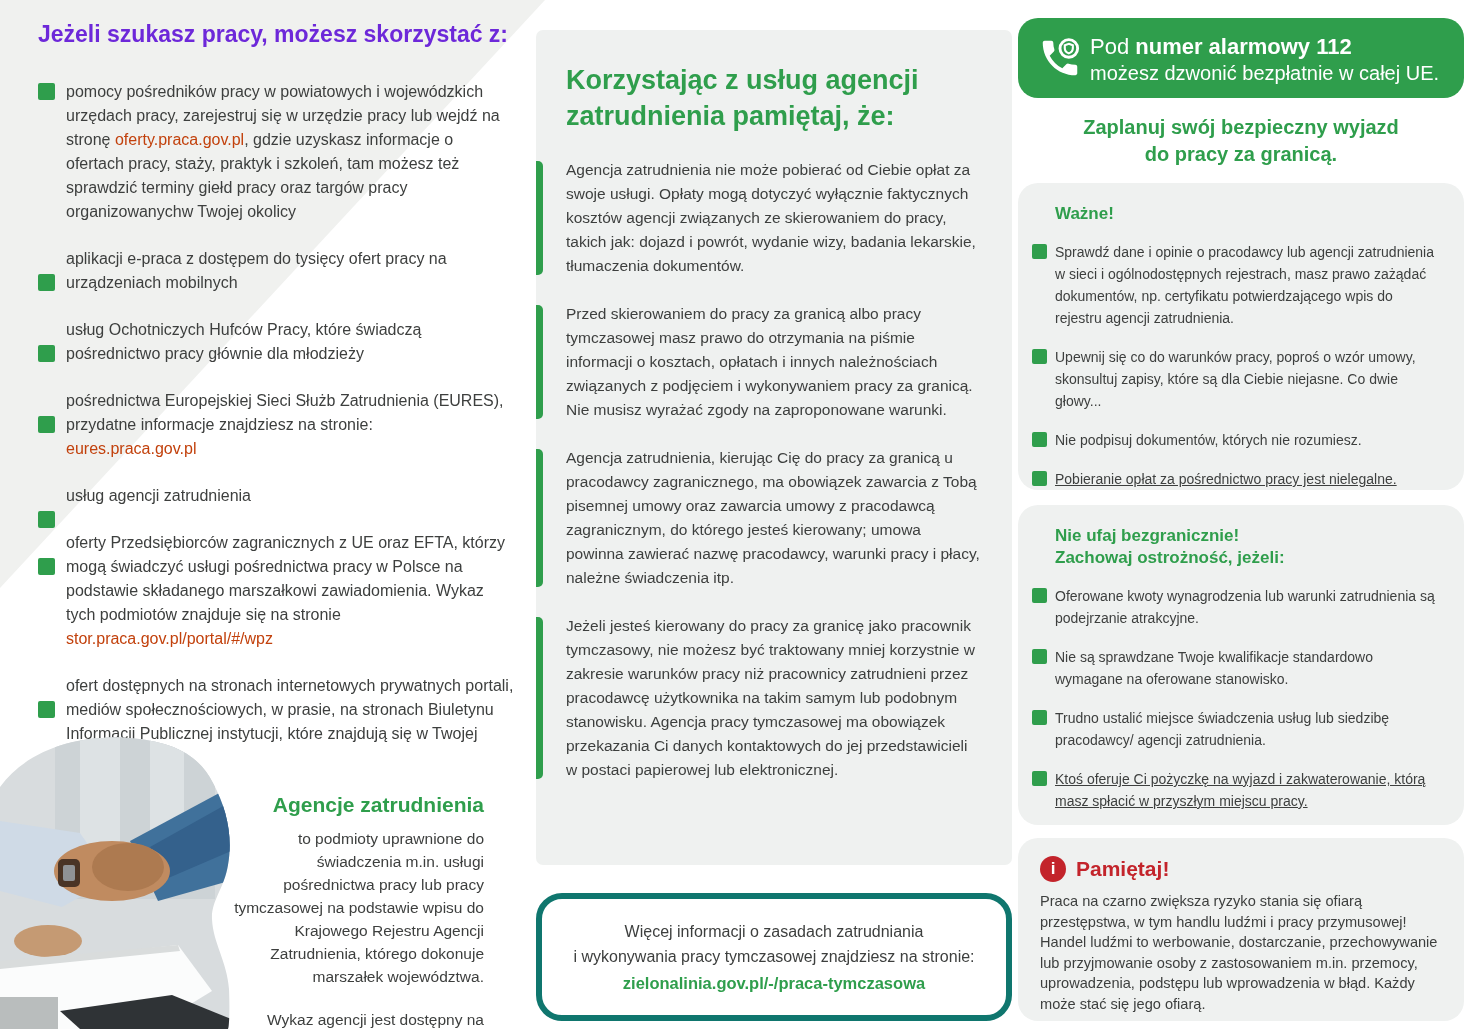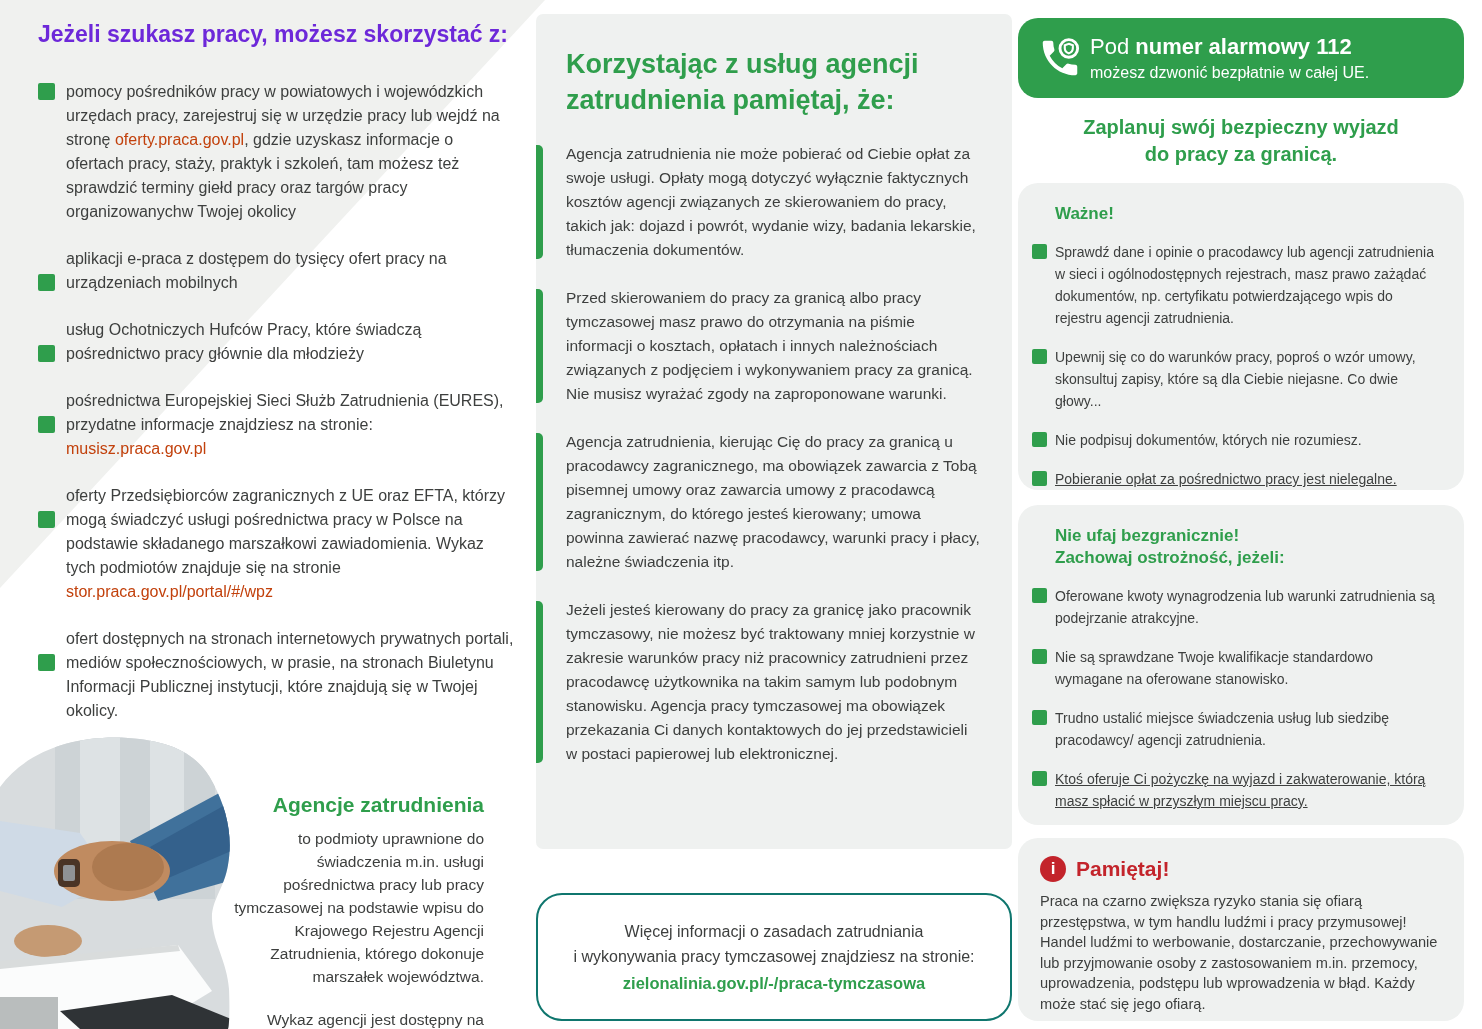--- a/index.html
+++ b/index.html
@@ -20,42 +20,42 @@
   .bold-dark { font-weight:normal; color:#c2410c; }
 
   
   .photo-wrap { position:absolute; left:0; bottom:0; width:236px; height:300px; }
   .agency { position:absolute; left:222px; top:793px; width:262px; text-align:right; }
   .agency-heading { font-size:21px; font-weight:bold; color:#2f9e4c; margin-bottom:10px; }
   .agency-body { font-size:15.5px; line-height:23px; }
   .agency-note { font-size:15.5px; line-height:23px; margin-top:20px; }
 
   
-  .mid-card { position:absolute; left:536px; top:14px; width:476px; min-height:835px;
+  .mid-card { position:absolute; left:536px; top:30px; width:476px; min-height:835px;
               background:#eff1f0; border-radius:7px; padding:32px 30px 36px; }
   .mid-heading { font-size:27px; line-height:36px; font-weight:bold; color:#2f9e4c; margin-bottom:8px; }
   .m-par { position:relative; margin-top:24px; font-size:15.5px; line-height:24px; }
   .m-par .bar { position:absolute; left:-30px; top:3px; bottom:3px; width:7px;
                 background:#2f9e4c; border-radius:0 5px 5px 0; }
 
   .info-box { position:absolute; left:536px; top:893px; width:476px; height:128px;
-              border:2px solid #0f766e; border-radius:26px; background:#ffffff;
+              border:6px solid #0f766e; border-radius:26px; background:#ffffff;
               display:flex; flex-direction:column; justify-content:center; align-items:center;
               text-align:center; font-size:16px; line-height:25px; }
   .info-box .link { color:#2f9e4c; font-weight:bold; font-size:16.5px; margin-top:2px; }
 
   
   .banner { position:absolute; left:1018px; top:18px; width:446px; height:80px;
             background:#2f9e4c; border-radius:20px; display:flex; align-items:center;
             padding:0 16px; color:#ffffff; }
   .banner-icon { width:52px; height:52px; flex:0 0 52px; display:flex; align-items:center; justify-content:center; }
   .banner-text { margin-left:4px; }
   .banner-l1 { font-size:22px; line-height:26px; }
   .banner-l1 .b { font-weight:bold; }
-  .banner-l2 { font-size:16px; line-height:20px; margin-top:3px; }
+  .banner-l2 { font-size:20px; line-height:20px; margin-top:3px; }
 
   .plan-heading { position:absolute; left:1018px; top:114px; width:446px; text-align:center;
                   color:#2f9e4c; font-weight:bold; font-size:20px; line-height:27px; }
 
   .r-card { position:absolute; left:1018px; width:446px; background:#eff1f0;
             border-radius:20px; padding:20px 24px 18px 14px; }
   .r-card.wazne { top:183px; height:307px; }
   .r-card.caution { top:505px; height:320px; }
   .r-card.remember { top:838px; height:183px; padding:18px 22px 16px 22px; }
   .r-title { color:#2f9e4c; font-weight:bold; font-size:17px; line-height:22px;
@@ -88,21 +88,25 @@
       <span class="sq"></span>
       <span>aplikacji e-praca z dostępem do tysięcy ofert pracy na urządzeniach mobilnych</span>
     </div>
     <div class="l-item">
       <span class="sq"></span>
       <span>usług Ochotniczych Hufców Pracy, które świadczą pośrednictwo pracy głównie dla młodzieży</span>
     </div>
     <div class="l-item">
       <span class="sq"></span>
       <span>pośrednictwa Europejskiej Sieci Służb Zatrudnienia (EURES), przydatne informacje znajdziesz na stronie: </span><br>
-      <span class="bold-dark">musisz.praca.gov.pl</span>
+      <span class="bold-dark">eures.praca.gov.pl</span>
+    </div>
+    <div class="l-item">
+      <span class="sq"></span>
+      <span>usług agencji zatrudnienia</span>
     </div>
     <div class="l-item">
       <span class="sq"></span>
       <span>oferty Przedsiębiorców zagranicznych z UE oraz EFTA, którzy mogą świadczyć usługi pośrednictwa pracy w Polsce na podstawie składanego marszałkowi zawiadomienia. Wykaz tych podmiotów znajduje się na stronie </span><span class="bold-dark">stor.praca.gov.pl/portal/#/wpz</span>
     </div>
     <div class="l-item">
       <span class="sq"></span>
       <span>ofert dostępnych na stronach internetowych prywatnych portali, mediów społecznościowych, w prasie, na stronach Biuletynu Informacji Publicznej instytucji, które znajdują się w Twojej okolicy.</span>
     </div>
   </div>

